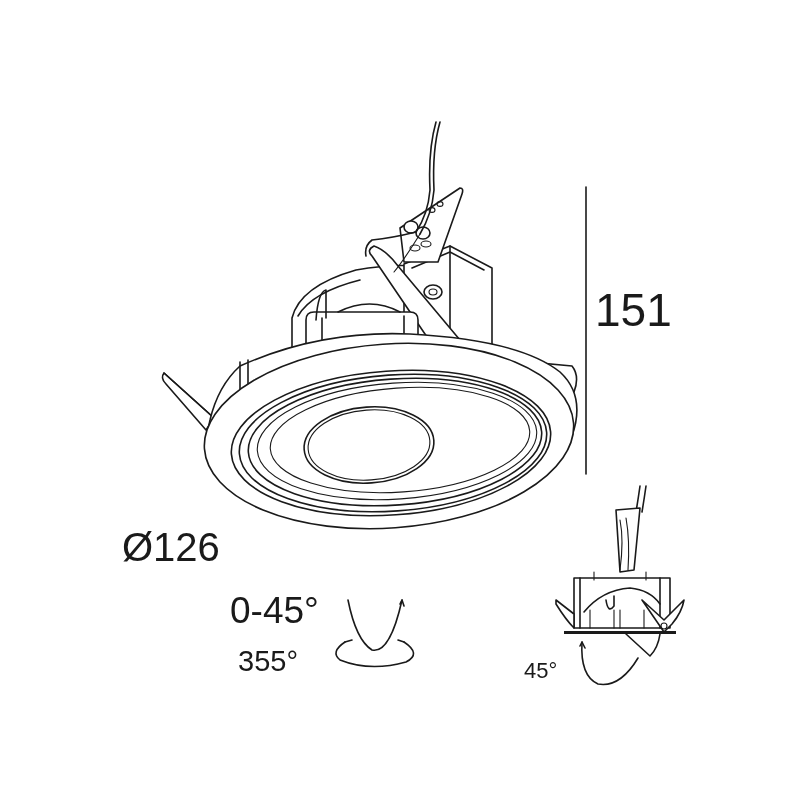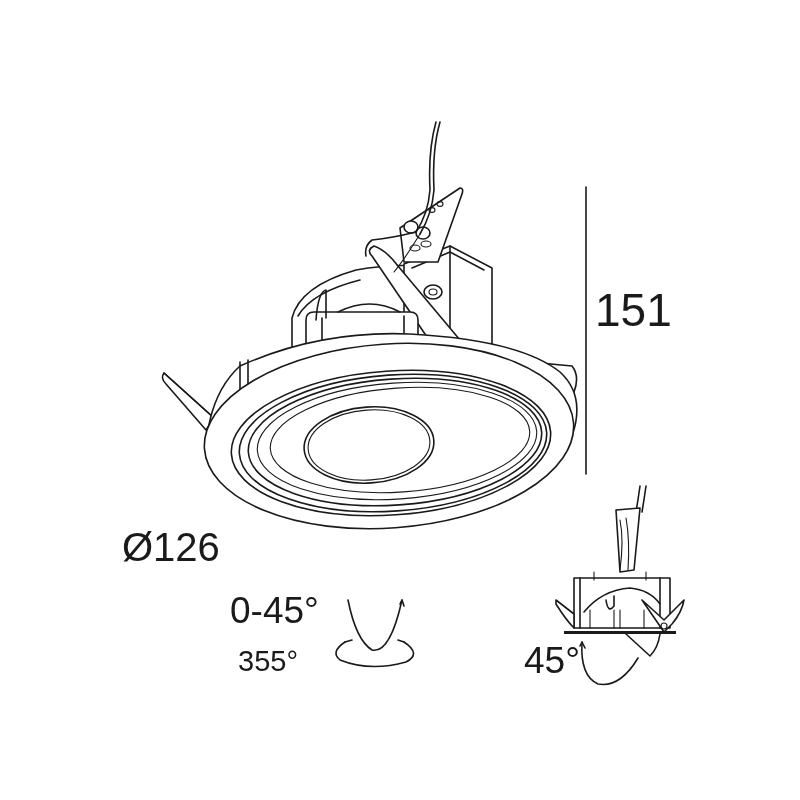--- a/index.html
+++ b/index.html
@@ -43,22 +43,22 @@
       font-size: 37px;
     }
     .rotation {
       left: 238px;
       top: 639px;
       font-size: 29px;
       margin-top: 8px;
     }
     .tilt-small {
       left: 524px;
-      top: 642px;
-      font-size: 37px;
+      top: 660px;
+      font-size: 22px;
     }
     svg .ln { fill: none; stroke: #1a1a1a; stroke-width: 1.6; stroke-linecap: round; stroke-linejoin: round; }
     svg .thin { fill: none; stroke: #1a1a1a; stroke-width: 1.1; stroke-linecap: round; stroke-linejoin: round; }
     svg .fillw { fill: #ffffff; stroke: #1a1a1a; stroke-width: 1.6; stroke-linejoin: round; }
     svg .fillw-thin { fill: #ffffff; stroke: #1a1a1a; stroke-width: 1.1; stroke-linejoin: round; }
     svg .dark { fill: #1a1a1a; stroke: none; }
   </style>
 </head>
 <body>
 

